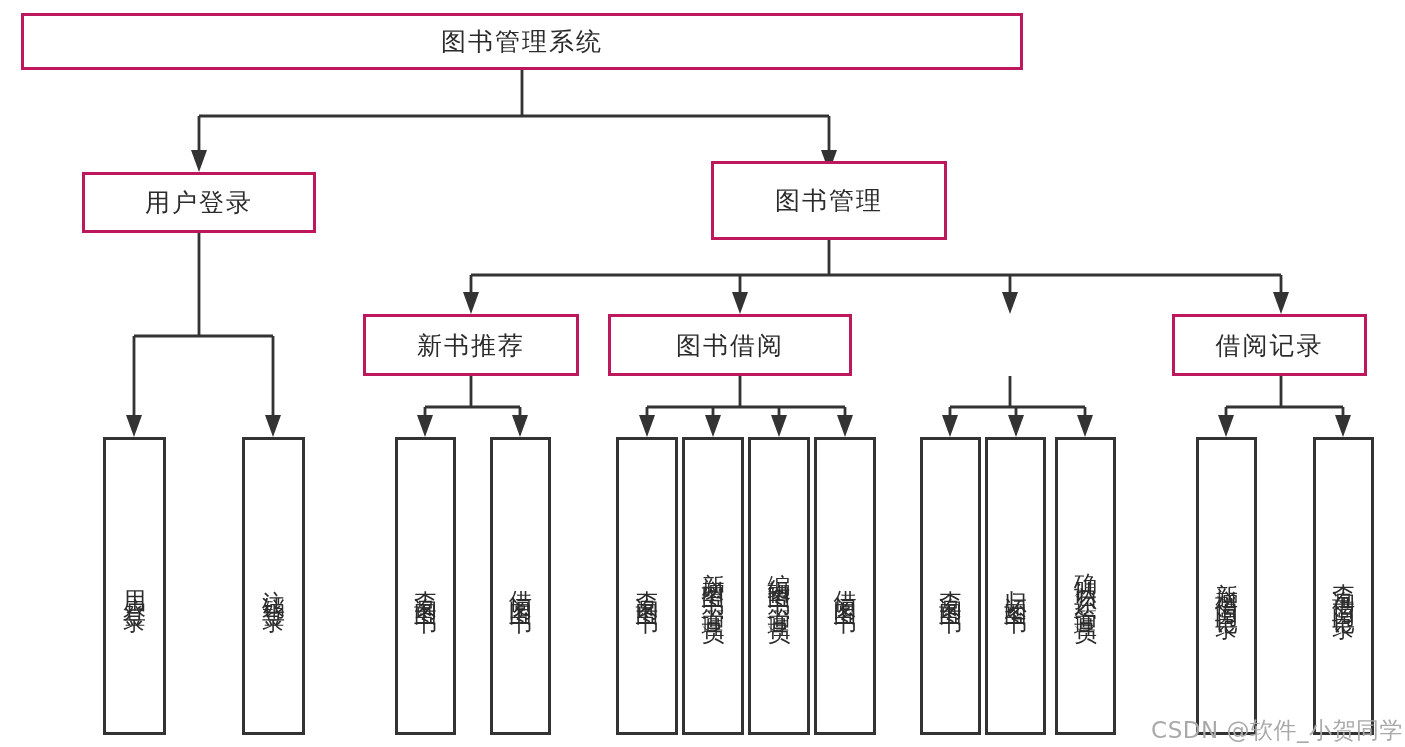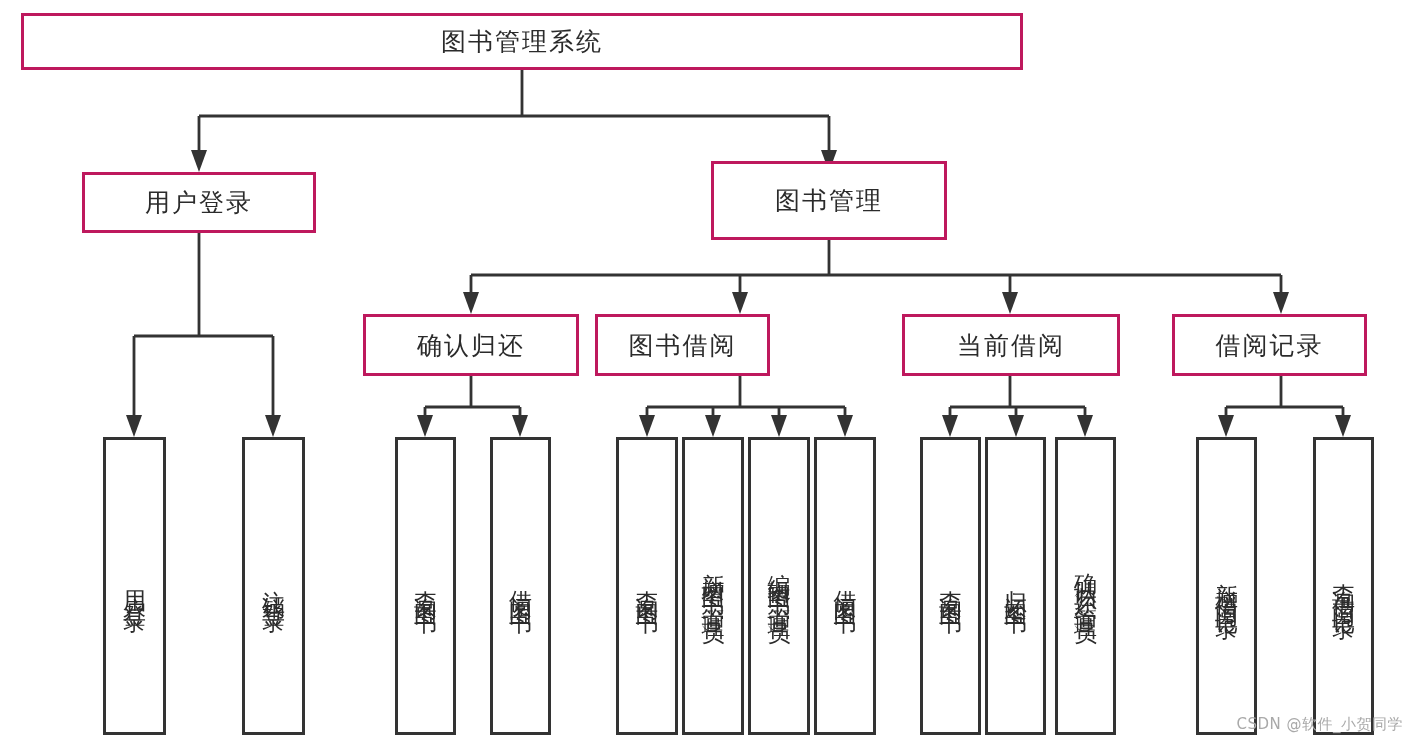--- a/index.html
+++ b/index.html
@@ -58,21 +58,21 @@
     font-size: 23px;
     letter-spacing: 7px;
     color: #2b2b2b;
     z-index: 2;
     line-height: 1;
   }
   #watermark {
     position: absolute;
     top: 715px;
     right: 2px;
-    font-size: 15px;
+    font-size: 23px;
     letter-spacing: 0.5px;
     color: #a9a9a9;
     z-index: 5;
     white-space: nowrap;
   }
 </style>
 </head>
 <body>
 
 <div id="stage">
@@ -118,23 +118,22 @@
       <polygon points="1218,415 1234,415 1226,437"></polygon>
       <polygon points="1335,415 1351,415 1343,437"></polygon>
     </g>
   </svg>
 
   <div class="hnode" style="left:21px; top:13px; width:1002px; height:57px">图书管理系统</div>
 
   <div class="hnode" style="left:82px; top:172px; width:234px; height:61px">用户登录</div>
   <div class="hnode" style="left:711px; top:161px; width:236px; height:79px">图书管理</div>
 
-  <div class="hnode" style="left:363px; top:314px; width:216px; height:62px">确认归还</div>
-  <div class="hnode" style="left:595px; top:314px; width:175px; height:62px">图书借阅</div>
-  <div class="hnode" style="left:902px; top:314px; width:218px; height:62px">当前借阅</div>
+  <div class="hnode" style="left:363px; top:314px; width:216px; height:62px">新书推荐</div>
+  <div class="hnode" style="left:608px; top:314px; width:244px; height:62px">图书借阅</div>
   <div class="hnode" style="left:1172px; top:314px; width:195px; height:62px">借阅记录</div>
 
   <div class="vnode" style="left:103px; top:437px; width:63px; height:298px">用户登录</div>
   <div class="vnode" style="left:242px; top:437px; width:63px; height:298px">注销登录</div>
 
   <div class="vnode" style="left:395px; top:437px; width:61px; height:298px">查询图书</div>
   <div class="vnode" style="left:490px; top:437px; width:61px; height:298px">借阅图书</div>
 
   <div class="vnode" style="left:616px; top:437px; width:62px; height:298px">查询图书</div>
   <div class="vnode" style="left:682px; top:437px; width:62px; height:298px">新增图书（管理员）</div>

